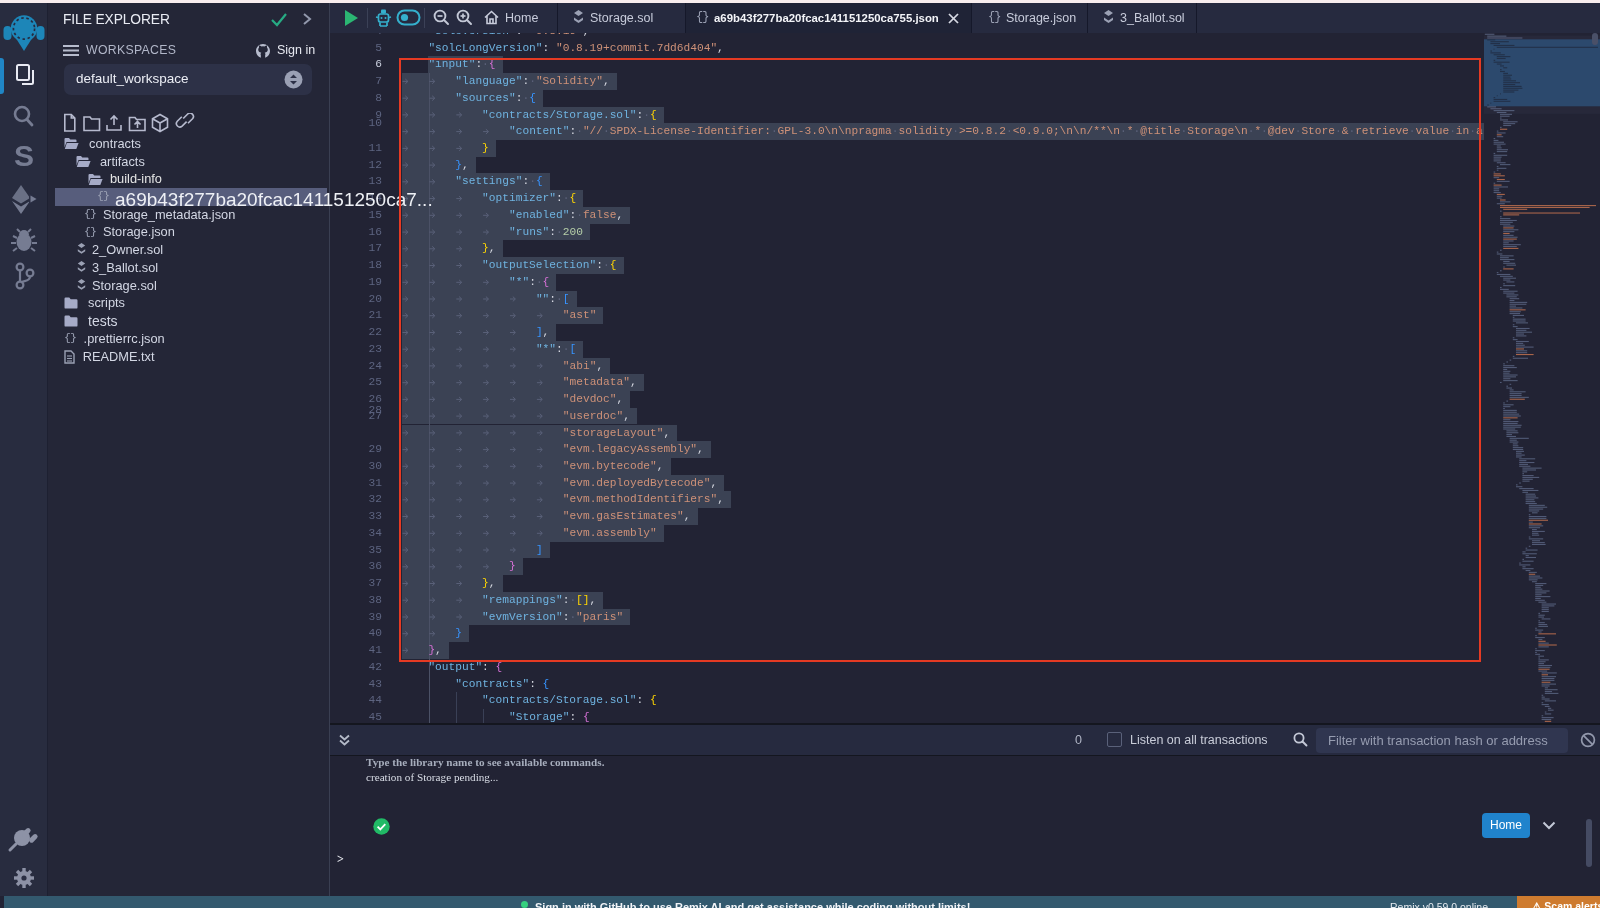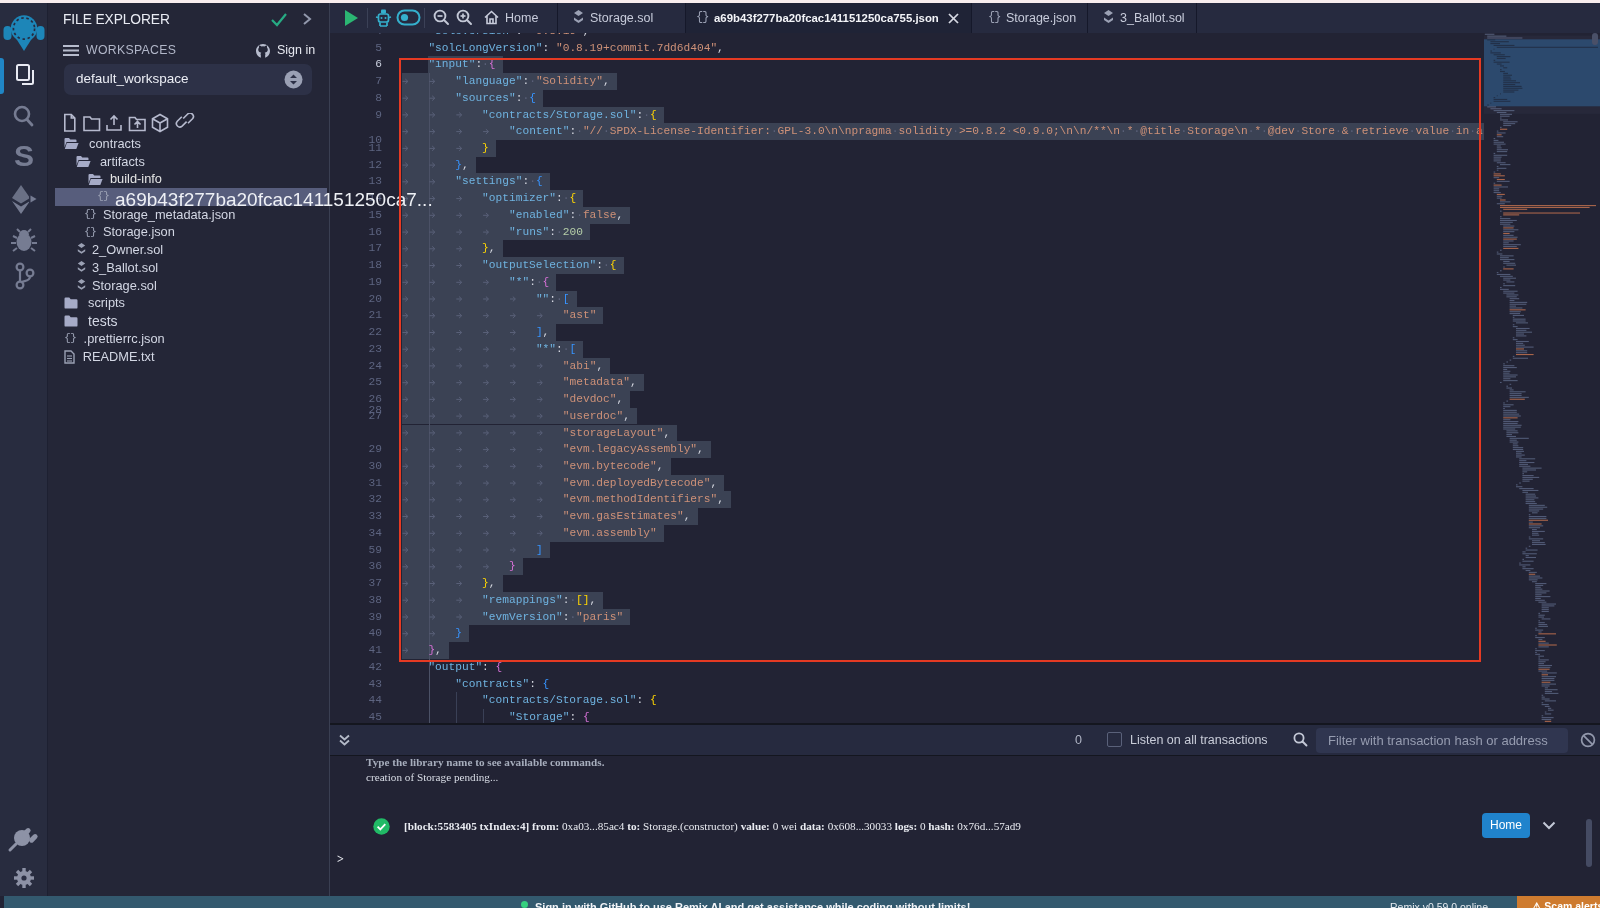--- a/index.html
+++ b/index.html
@@ -480,21 +480,21 @@
 <div class="cl" style="left:98.4px;top:625.79px"><span class="ckey">"output"</span><span class="cw">:</span> <span class="cm">{</span></div>
 <div class="cl" style="left:125.3px;top:642.53px"><span class="ckey">"contracts"</span><span class="cw">:</span> <span class="cb">{</span></div>
 <div class="cl" style="left:152.1px;top:659.26px"><span class="ckey">"contracts/Storage.sol"</span><span class="cw">:</span> <span class="cy">{</span></div>
 <div class="cl" style="left:179.0px;top:676.00px"><span class="ckey">"Storage"</span><span class="cw">:</span> <span class="cm">{</span></div>
 <div class="gn" style="top:-10.13px">4</div>
 <div class="gn" style="top:6.60px">5</div>
 <div class="gn act" style="top:23.34px">6</div>
 <div class="gn" style="top:40.07px">7</div>
 <div class="gn" style="top:56.81px">8</div>
 <div class="gn" style="top:73.54px">9</div>
-<div class="gn" style="top:99px">10</div>
+<div class="gn" style="top:82px">10</div>
 <div class="gn" style="top:107.01px">11</div>
 <div class="gn" style="top:123.75px">12</div>
 <div class="gn" style="top:140.48px">13</div>
 <div class="gn" style="top:157.22px">14</div>
 <div class="gn" style="top:173.95px">15</div>
 <div class="gn" style="top:190.68px">16</div>
 <div class="gn" style="top:207.42px">17</div>
 <div class="gn" style="top:224.16px">18</div>
 <div class="gn" style="top:240.89px">19</div>
 <div class="gn" style="top:257.62px">20</div>
@@ -505,21 +505,21 @@
 <div class="gn" style="top:341.30px">25</div>
 <div class="gn" style="top:358.04px">26</div>
 <div class="gn" style="top:374.77px">27</div>
 <div class="gn" style="top:369px">28</div>
 <div class="gn" style="top:408.24px">29</div>
 <div class="gn" style="top:424.98px">30</div>
 <div class="gn" style="top:441.71px">31</div>
 <div class="gn" style="top:458.44px">32</div>
 <div class="gn" style="top:475.18px">33</div>
 <div class="gn" style="top:491.91px">34</div>
-<div class="gn" style="top:508.65px">59</div>
+<div class="gn" style="top:508.65px">35</div>
 <div class="gn" style="top:525.38px">36</div>
 <div class="gn" style="top:542.12px">37</div>
 <div class="gn" style="top:558.86px">38</div>
 <div class="gn" style="top:575.59px">39</div>
 <div class="gn" style="top:592.33px">40</div>
 <div class="gn" style="top:609.06px">41</div>
 <div class="gn" style="top:625.79px">42</div>
 <div class="gn" style="top:642.53px">43</div>
 <div class="gn" style="top:659.26px">44</div>
 <div class="gn" style="top:676.00px">45</div>
@@ -924,21 +924,20 @@
           <circle cx="8" cy="8" r="6.4" fill="none" stroke="#9298ac" stroke-width="1.7"></circle>
           <line x1="3.6" y1="3.6" x2="12.4" y2="12.4" stroke="#9298ac" stroke-width="1.7"></line>
         </svg>
   </div>
   <div class="mono" style="position:absolute;left:36px;top:31px;font-size:11.2px;color:#a6adbc;font-weight:700">Type the library name to see available commands.</div>
   <div class="mono" style="position:absolute;left:36px;top:46px;font-size:11.2px;color:#d9dde6">creation of Storage pending...</div>
   <svg style="position:absolute;left:43px;top:93px" width="17" height="17" viewBox="0 0 17 17">
         <circle cx="8.5" cy="8.5" r="8.2" fill="#21ba66"></circle>
         <path d="M4.6 8.7 l2.7 2.7  5 -5.2" fill="none" stroke="#fff" stroke-width="1.8"></path>
       </svg>
-  <div class="mono" style="position:absolute;left:74px;top:95px;font-size:11.2px;color:#e9ebf1"><b>[block:5583405 txIndex:4]</b> <b>from:</b> 0xa03...85ac4 <b>to:</b> Storage.(constructor) <b>value:</b> 0 wei <b>data:</b> 0x608...30033 <b>logs:</b> 0 <b>hash:</b> 0x76d...57ad9</div>
   <div style="position:absolute;left:1152px;top:88px;width:48px;height:25px;background:#2083cc;border-radius:4px;color:#fff;font-size:12px;text-align:center;line-height:25px">Home</div>
   <svg style="position:absolute;left:1212px;top:96px" width="14" height="10" viewBox="0 0 14 10">
         <path d="M1.5 1.5 l5.5 5.5 5.5 -5.5" fill="none" stroke="#c3c8d6" stroke-width="2"></path>
       </svg>
   <div class="mono" style="position:absolute;left:7px;top:127px;font-size:12px;color:#e9ebf1;font-weight:700">&gt;</div>
   <div style="position:absolute;left:1256px;top:94px;width:6px;height:48px;background:#454b63;border-radius:3px"></div>
 </div>
 
 <div id="sbar">
   <div style="position:absolute;left:517px;top:5px;width:7px;height:7px;border-radius:50%;background:#35d07f"></div>

